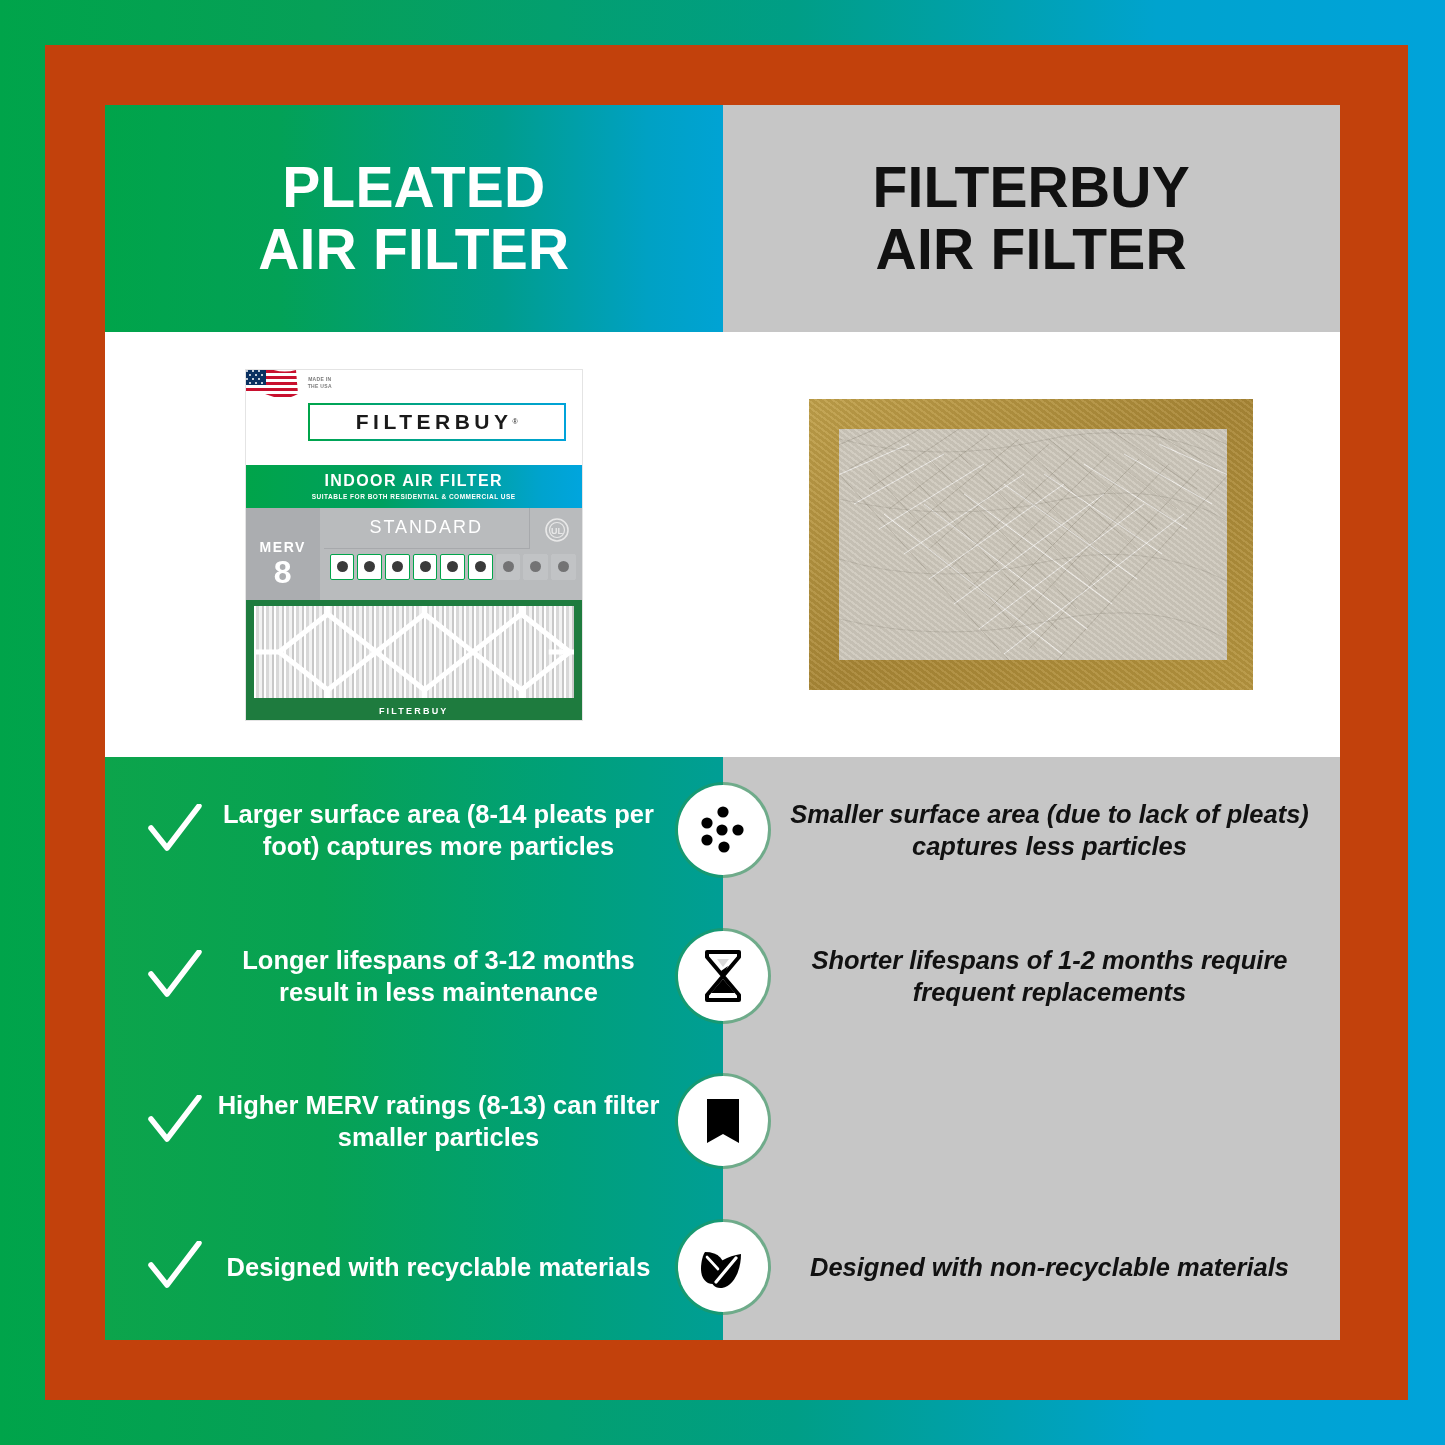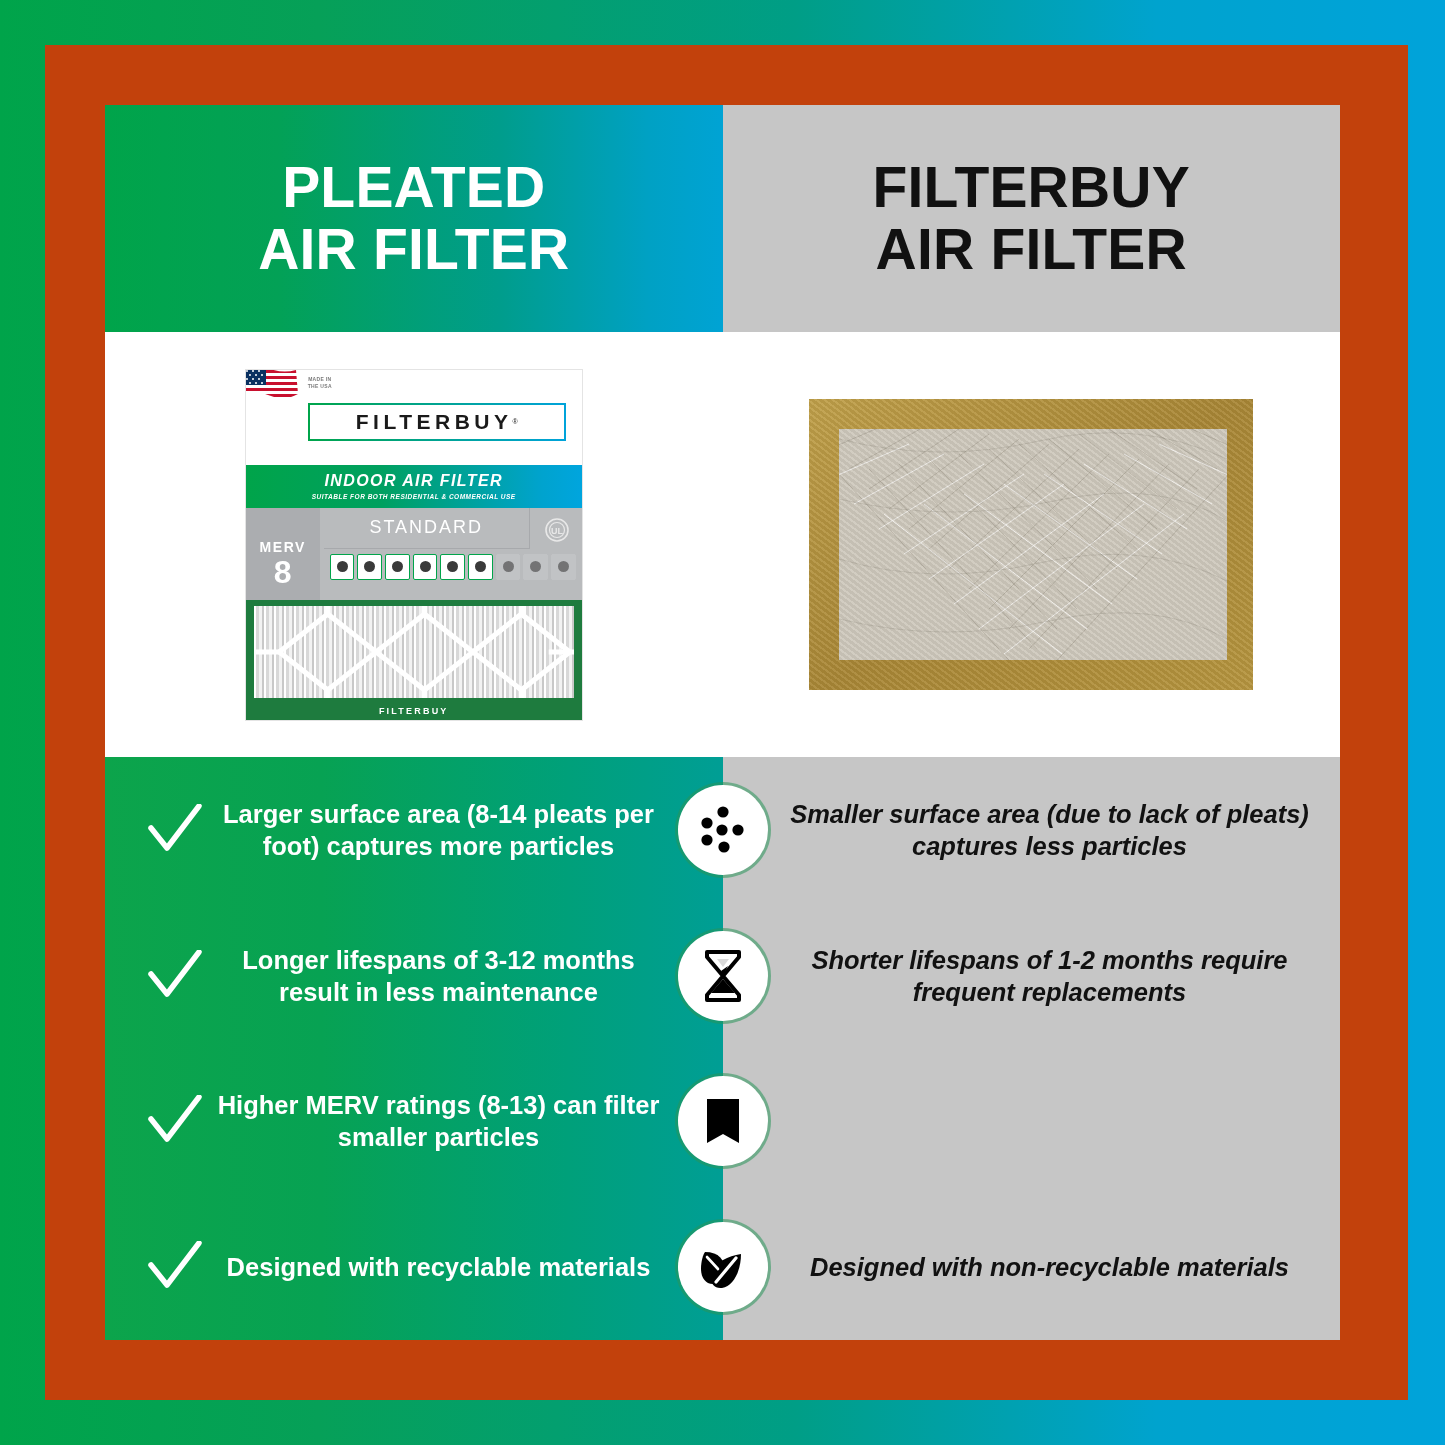--- a/index.html
+++ b/index.html
@@ -138,21 +138,20 @@
     letter-spacing: 0;
     color: #1A1A1A;
   }
   .fb-band {
     height: 43px;
     background: linear-gradient(90deg, #00A44A 0%, #00A05F 40%, #00A3CE 88%, #00A5DE 100%);
     display: flex;
     flex-direction: column;
     align-items: center;
     justify-content: center;
-    font-style: italic;
   }
   .fb-band-main {
     font-size: 16px;
     font-weight: bold;
     color: #FFFFFF;
     letter-spacing: 1.4px;
   }
   .fb-band-sub {
     font-size: 6.5px;
     font-weight: bold;

